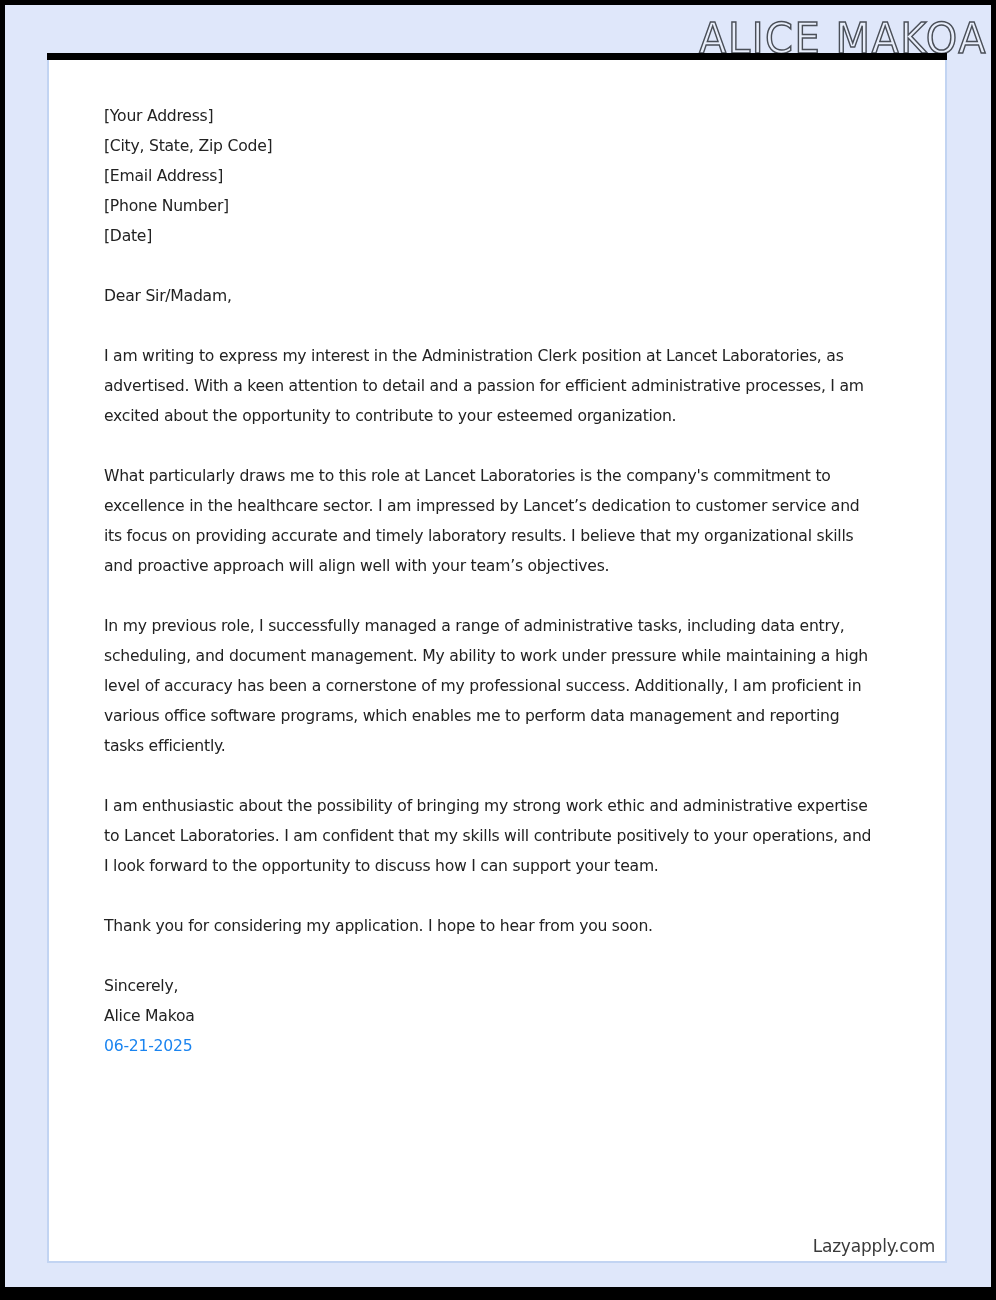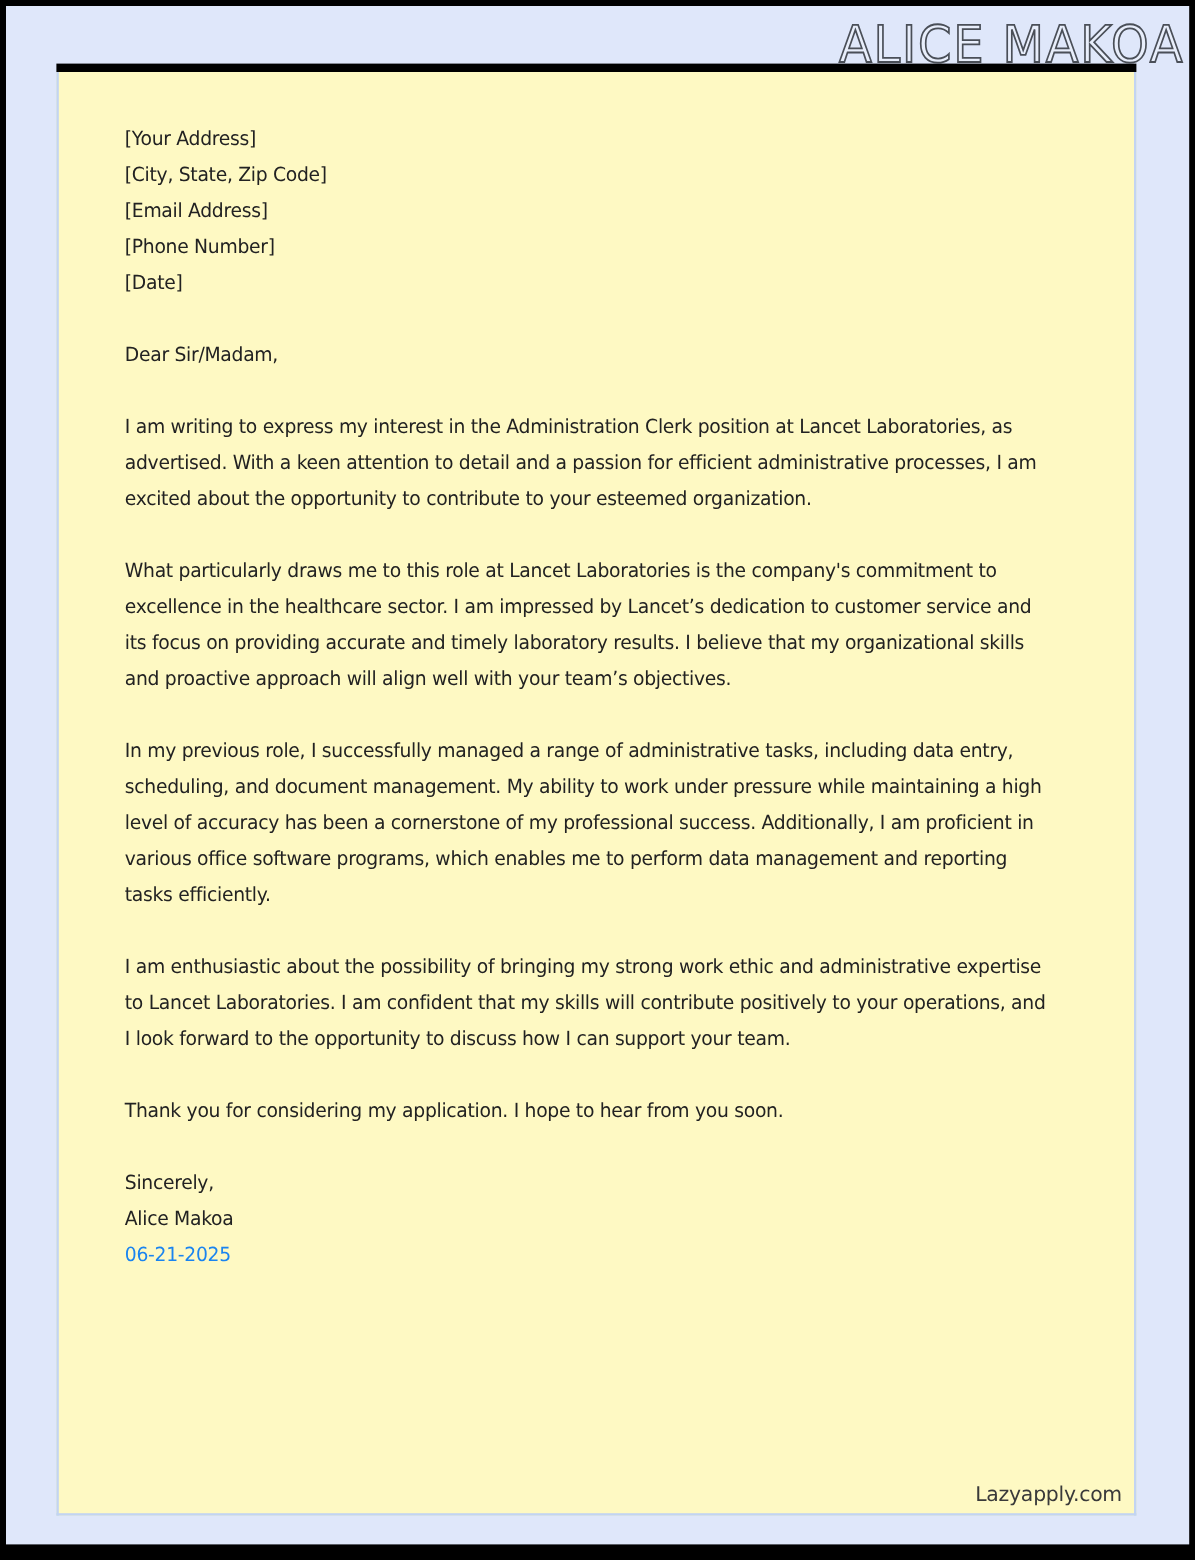--- a/index.html
+++ b/index.html
@@ -59,21 +59,21 @@
     background: #000000;
   }
 
   
   #letter-panel {
     position: absolute;
     left: 42px;
     top: 55px;
     width: 900px;
     height: 1203px;
-    background: #fef9c3;
+    background: #ffffff;
     border-left: 2px solid #c2d4f2;
     border-right: 2px solid #c2d4f2;
     border-bottom: 2px solid #c2d4f2;
   }
 
   #letter-body {
     position: absolute;
     left: 55px;
     top: 41px;
     width: 800px;

